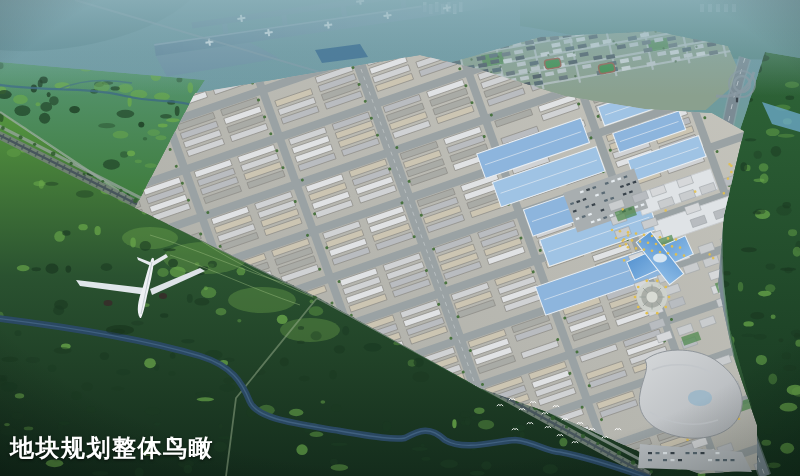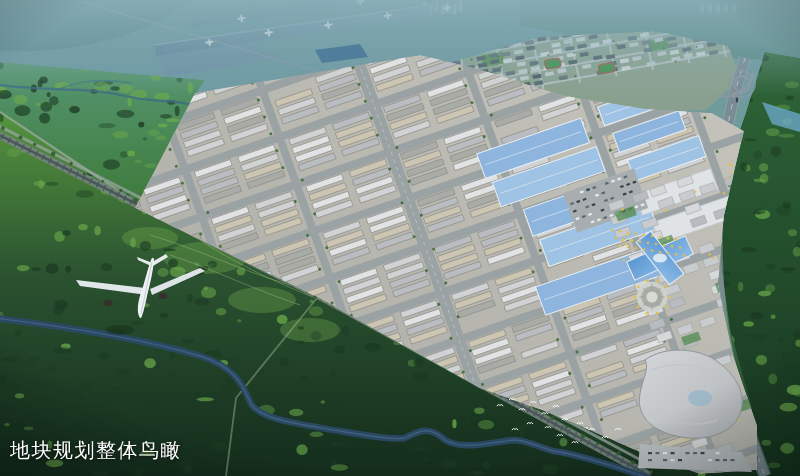--- a/index.html
+++ b/index.html
@@ -1,19 +1,19 @@
 <!DOCTYPE html>
 <html><head>
 <meta charset="utf-8">
 <style>
   html,body{margin:0;padding:0;background:#1a2a24;}
   .stage{position:relative;width:800px;height:476px;overflow:hidden;font-family:"Liberation Sans",sans-serif;}
   .stage svg{display:block;}
-  .caption{position:absolute;left:10px;bottom:12px;color:#ffffff;font-size:20px;letter-spacing:1.5px;
-           font-weight:400;text-shadow:0 1px 3px rgba(0,0,0,.7);}
+  .caption{position:absolute;left:10px;bottom:12px;color:#ffffff;font-size:24px;letter-spacing:1.5px;
+           font-weight:700;text-shadow:0 1px 3px rgba(0,0,0,.7);}
 </style>
 </head>
 <body>
 
 <div class="stage">
 <svg id="scene" width="800" height="476" viewBox="0 0 800 476">
   <defs>
     <linearGradient id="bgGrad" x1="0" y1="0" x2="0" y2="1">
       <stop offset="0" stop-color="#5e8c96"></stop>
           <stop offset="0.18" stop-color="#6f9aa2"></stop>

